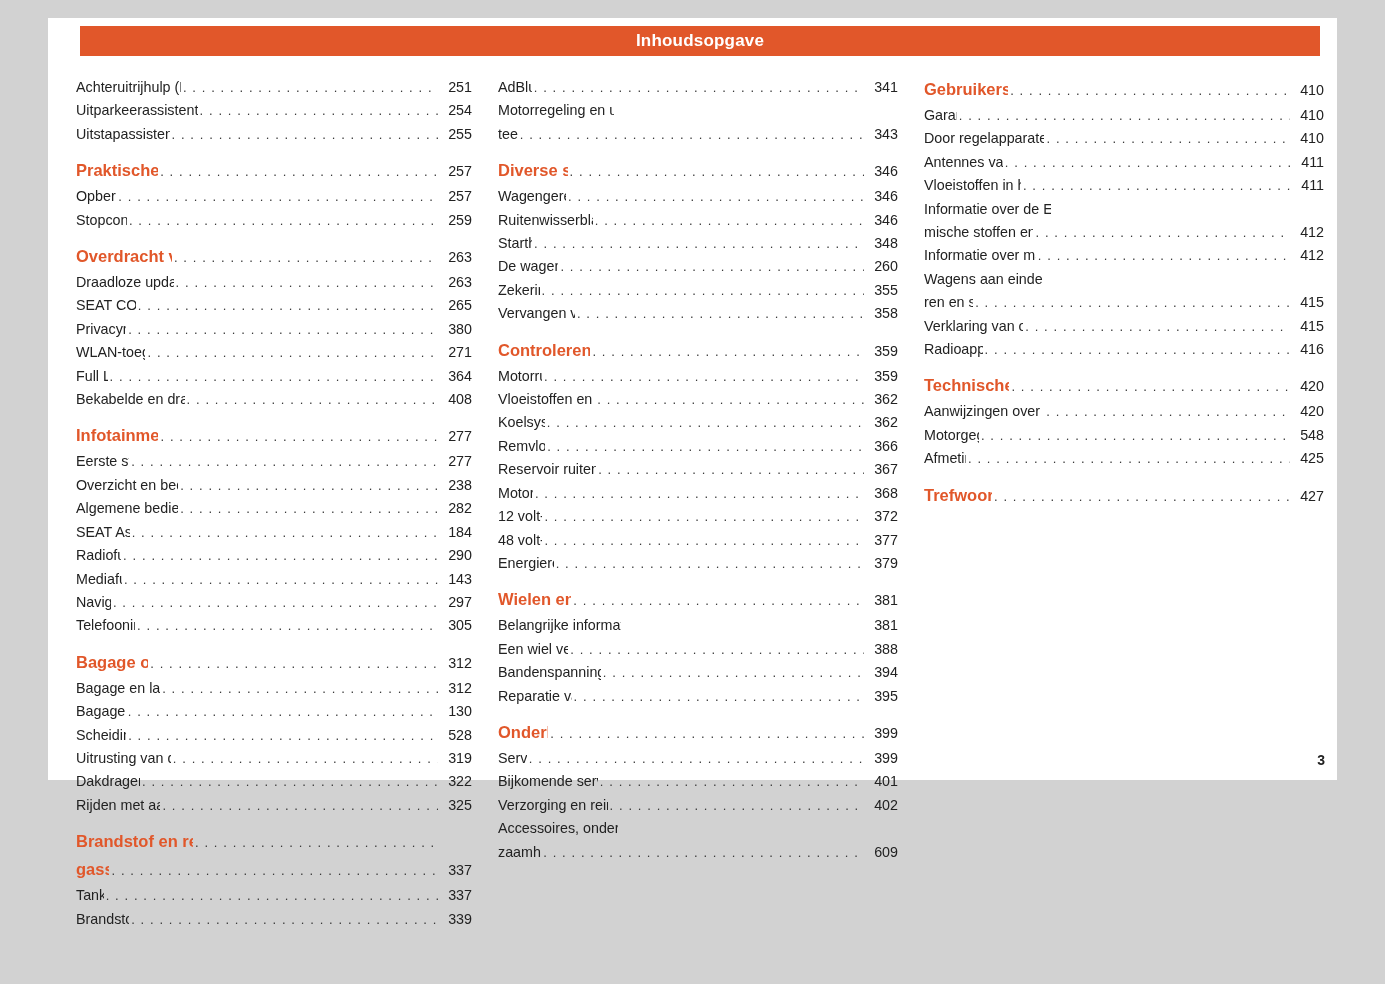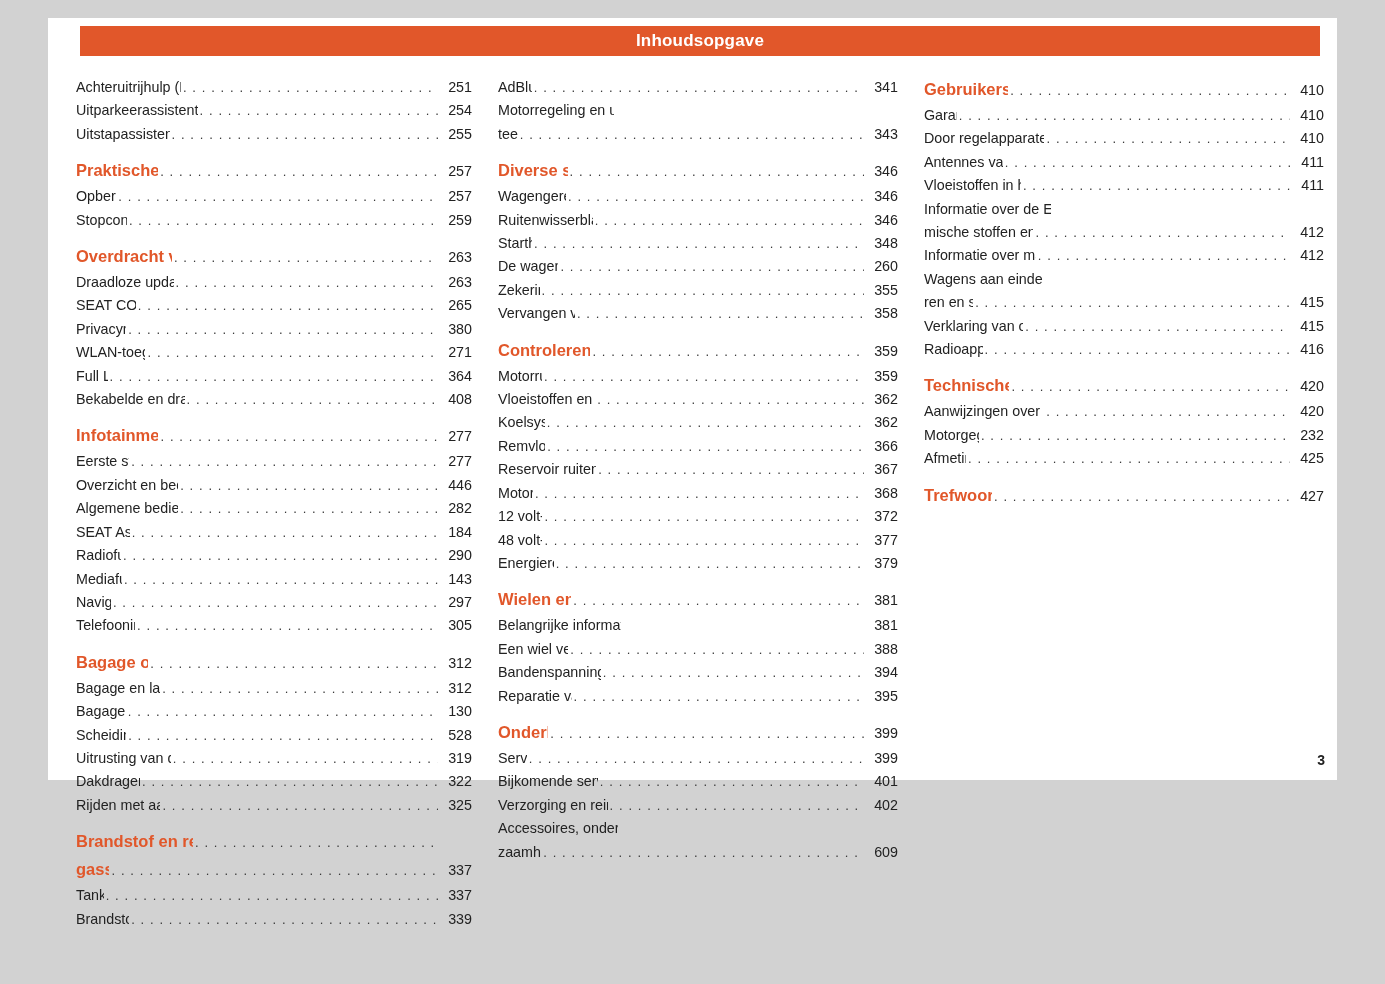--- a/index.html
+++ b/index.html
@@ -185,21 +185,21 @@
           <span class="pg">277</span>
         </div>
         <div class="entry">
           <span class="label">Eerste stappen</span>
           <span class="dots">. . . . . . . . . . . . . . . . . . . . . . . . . . . . . . . . . . . . . . . . . . . . . . . . . . . . . . . . . . . </span>
           <span class="pg">277</span>
         </div>
         <div class="entry">
           <span class="label">Overzicht en bedieningselementen</span>
           <span class="dots">. . . . . . . . . . . . . . . . . . . . . . . . . . . . . . . . . . . . . . . . . . . . . . . . . . . . . . . . . . . </span>
-          <span class="pg">446</span>
+          <span class="pg">238</span>
         </div>
         <div class="entry">
           <span class="label">Algemene bedieningsaanwijzingen</span>
           <span class="dots">. . . . . . . . . . . . . . . . . . . . . . . . . . . . . . . . . . . . . . . . . . . . . . . . . . . . . . . . . . . </span>
           <span class="pg">282</span>
         </div>
         <div class="entry">
           <span class="label">SEAT Assistant</span>
           <span class="dots">. . . . . . . . . . . . . . . . . . . . . . . . . . . . . . . . . . . . . . . . . . . . . . . . . . . . . . . . . . . </span>
           <span class="pg">184</span>
@@ -511,21 +511,21 @@
           <span class="pg">420</span>
         </div>
         <div class="entry">
           <span class="label">Aanwijzingen over de technische gegevens</span>
           <span class="dots">. . . . . . . . . . . . . . . . . . . . . . . . . . . . . . . . . . . . . . . . . . . . . . . . . . . . . . . . . . . </span>
           <span class="pg">420</span>
         </div>
         <div class="entry">
           <span class="label">Motorgegevens</span>
           <span class="dots">. . . . . . . . . . . . . . . . . . . . . . . . . . . . . . . . . . . . . . . . . . . . . . . . . . . . . . . . . . . </span>
-          <span class="pg">232</span>
+          <span class="pg">548</span>
         </div>
         <div class="entry">
           <span class="label">Afmetingen</span>
           <span class="dots">. . . . . . . . . . . . . . . . . . . . . . . . . . . . . . . . . . . . . . . . . . . . . . . . . . . . . . . . . . . </span>
           <span class="pg">425</span>
         </div>
         <div class="gap"></div>
         <div class="entry head">
           <span class="label">Trefwoordenlijst</span>
           <span class="dots">. . . . . . . . . . . . . . . . . . . . . . . . . . . . . . . . . . . . . . . . . . . . . . . . . . . . . . . . . . . </span>

